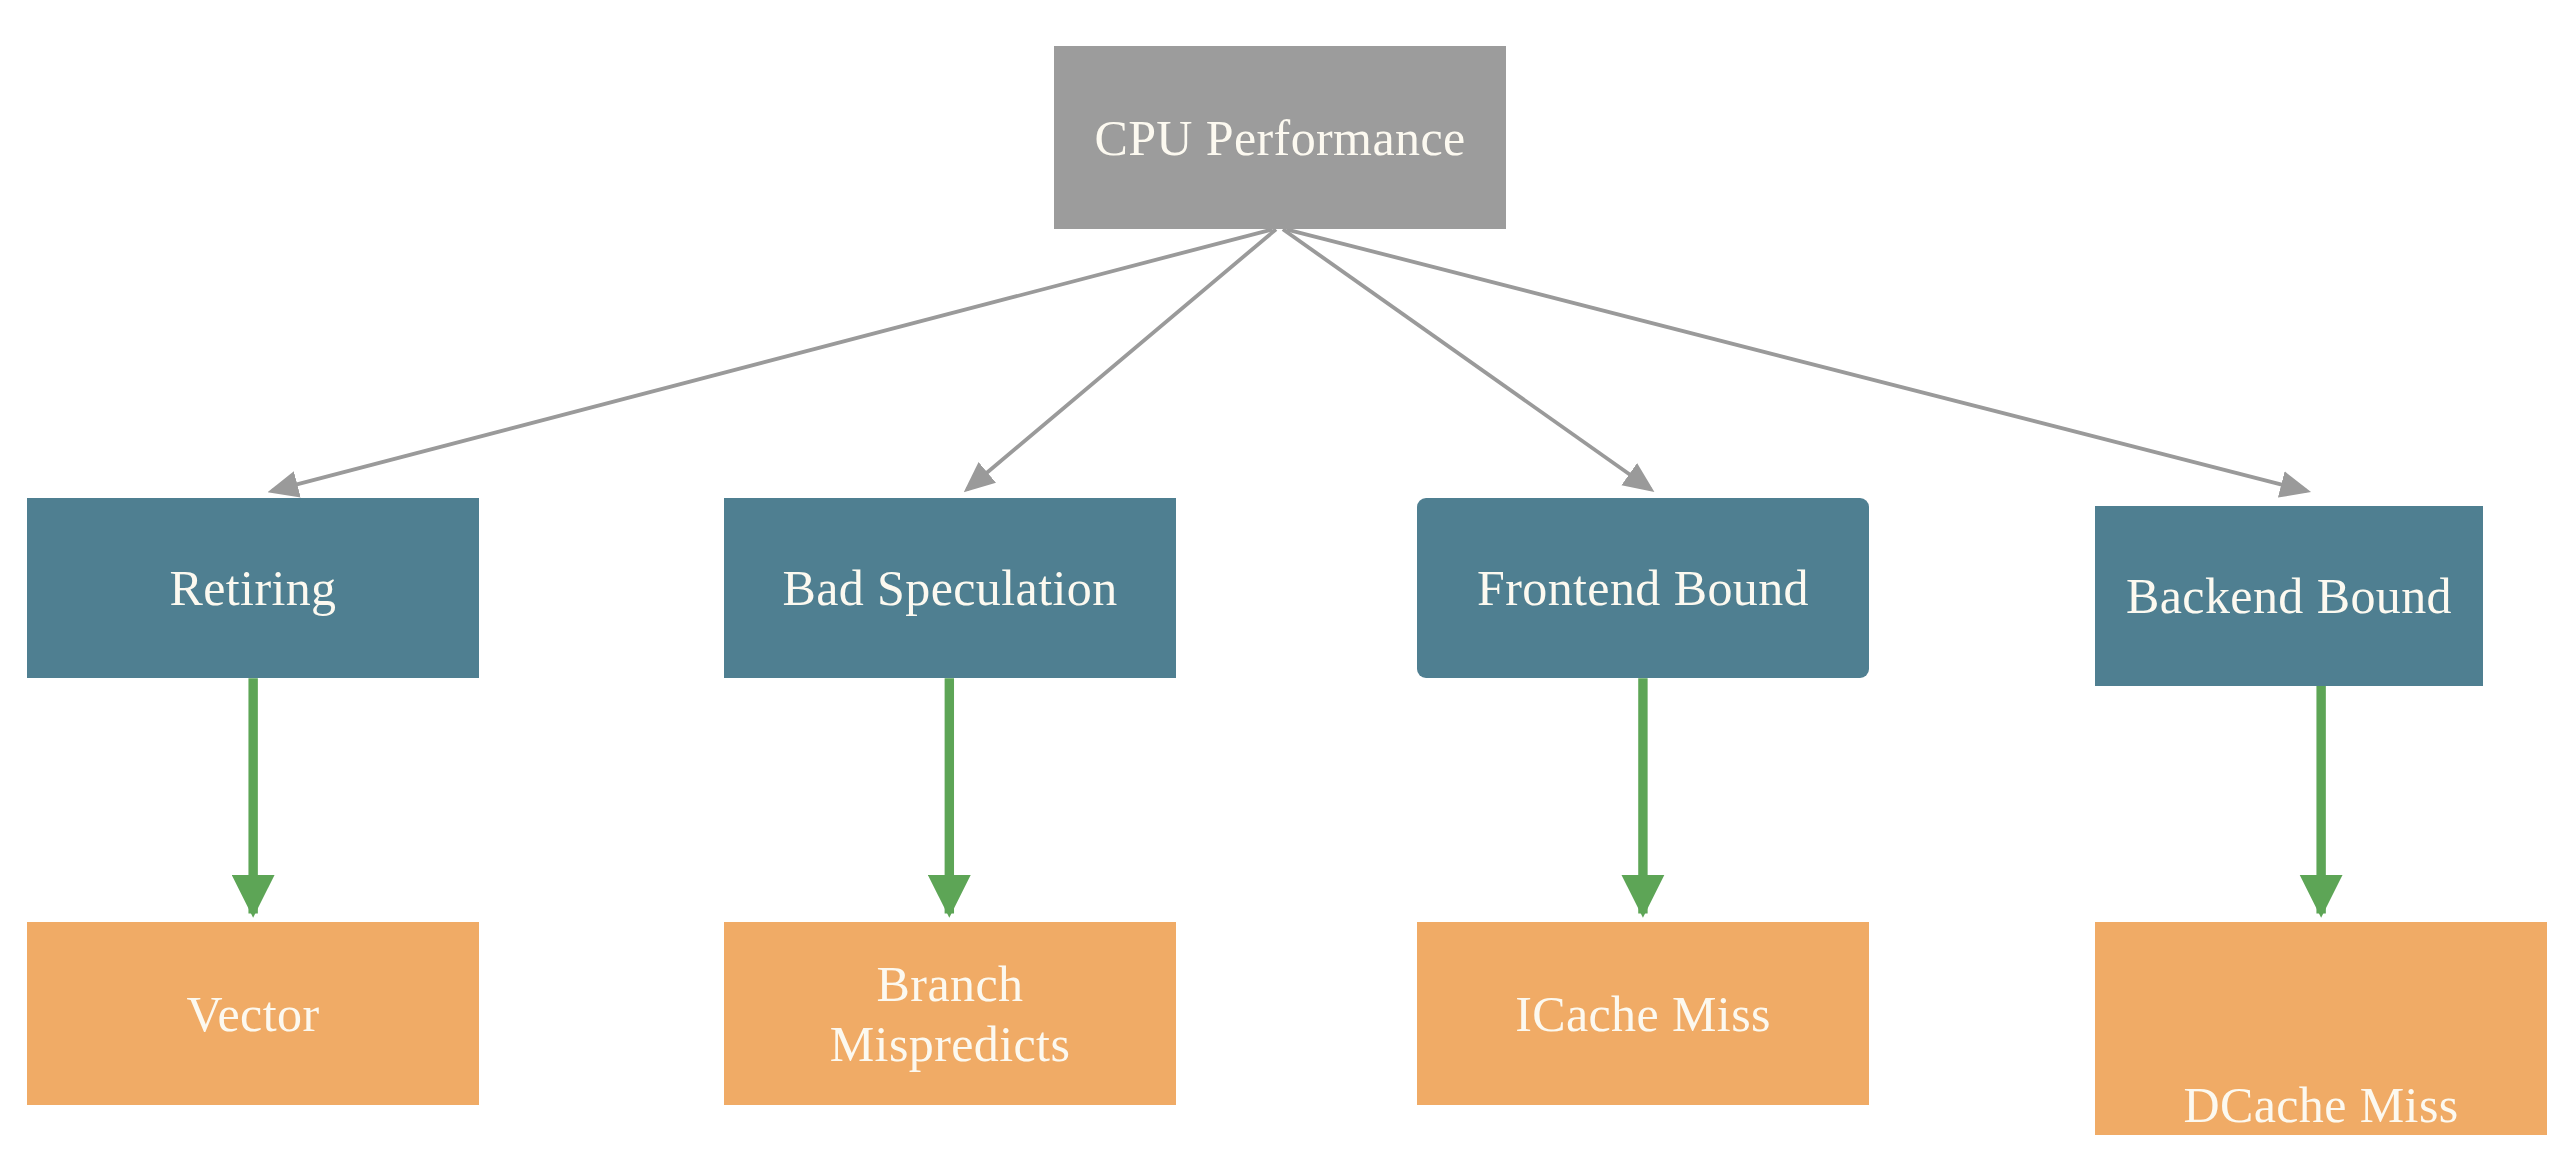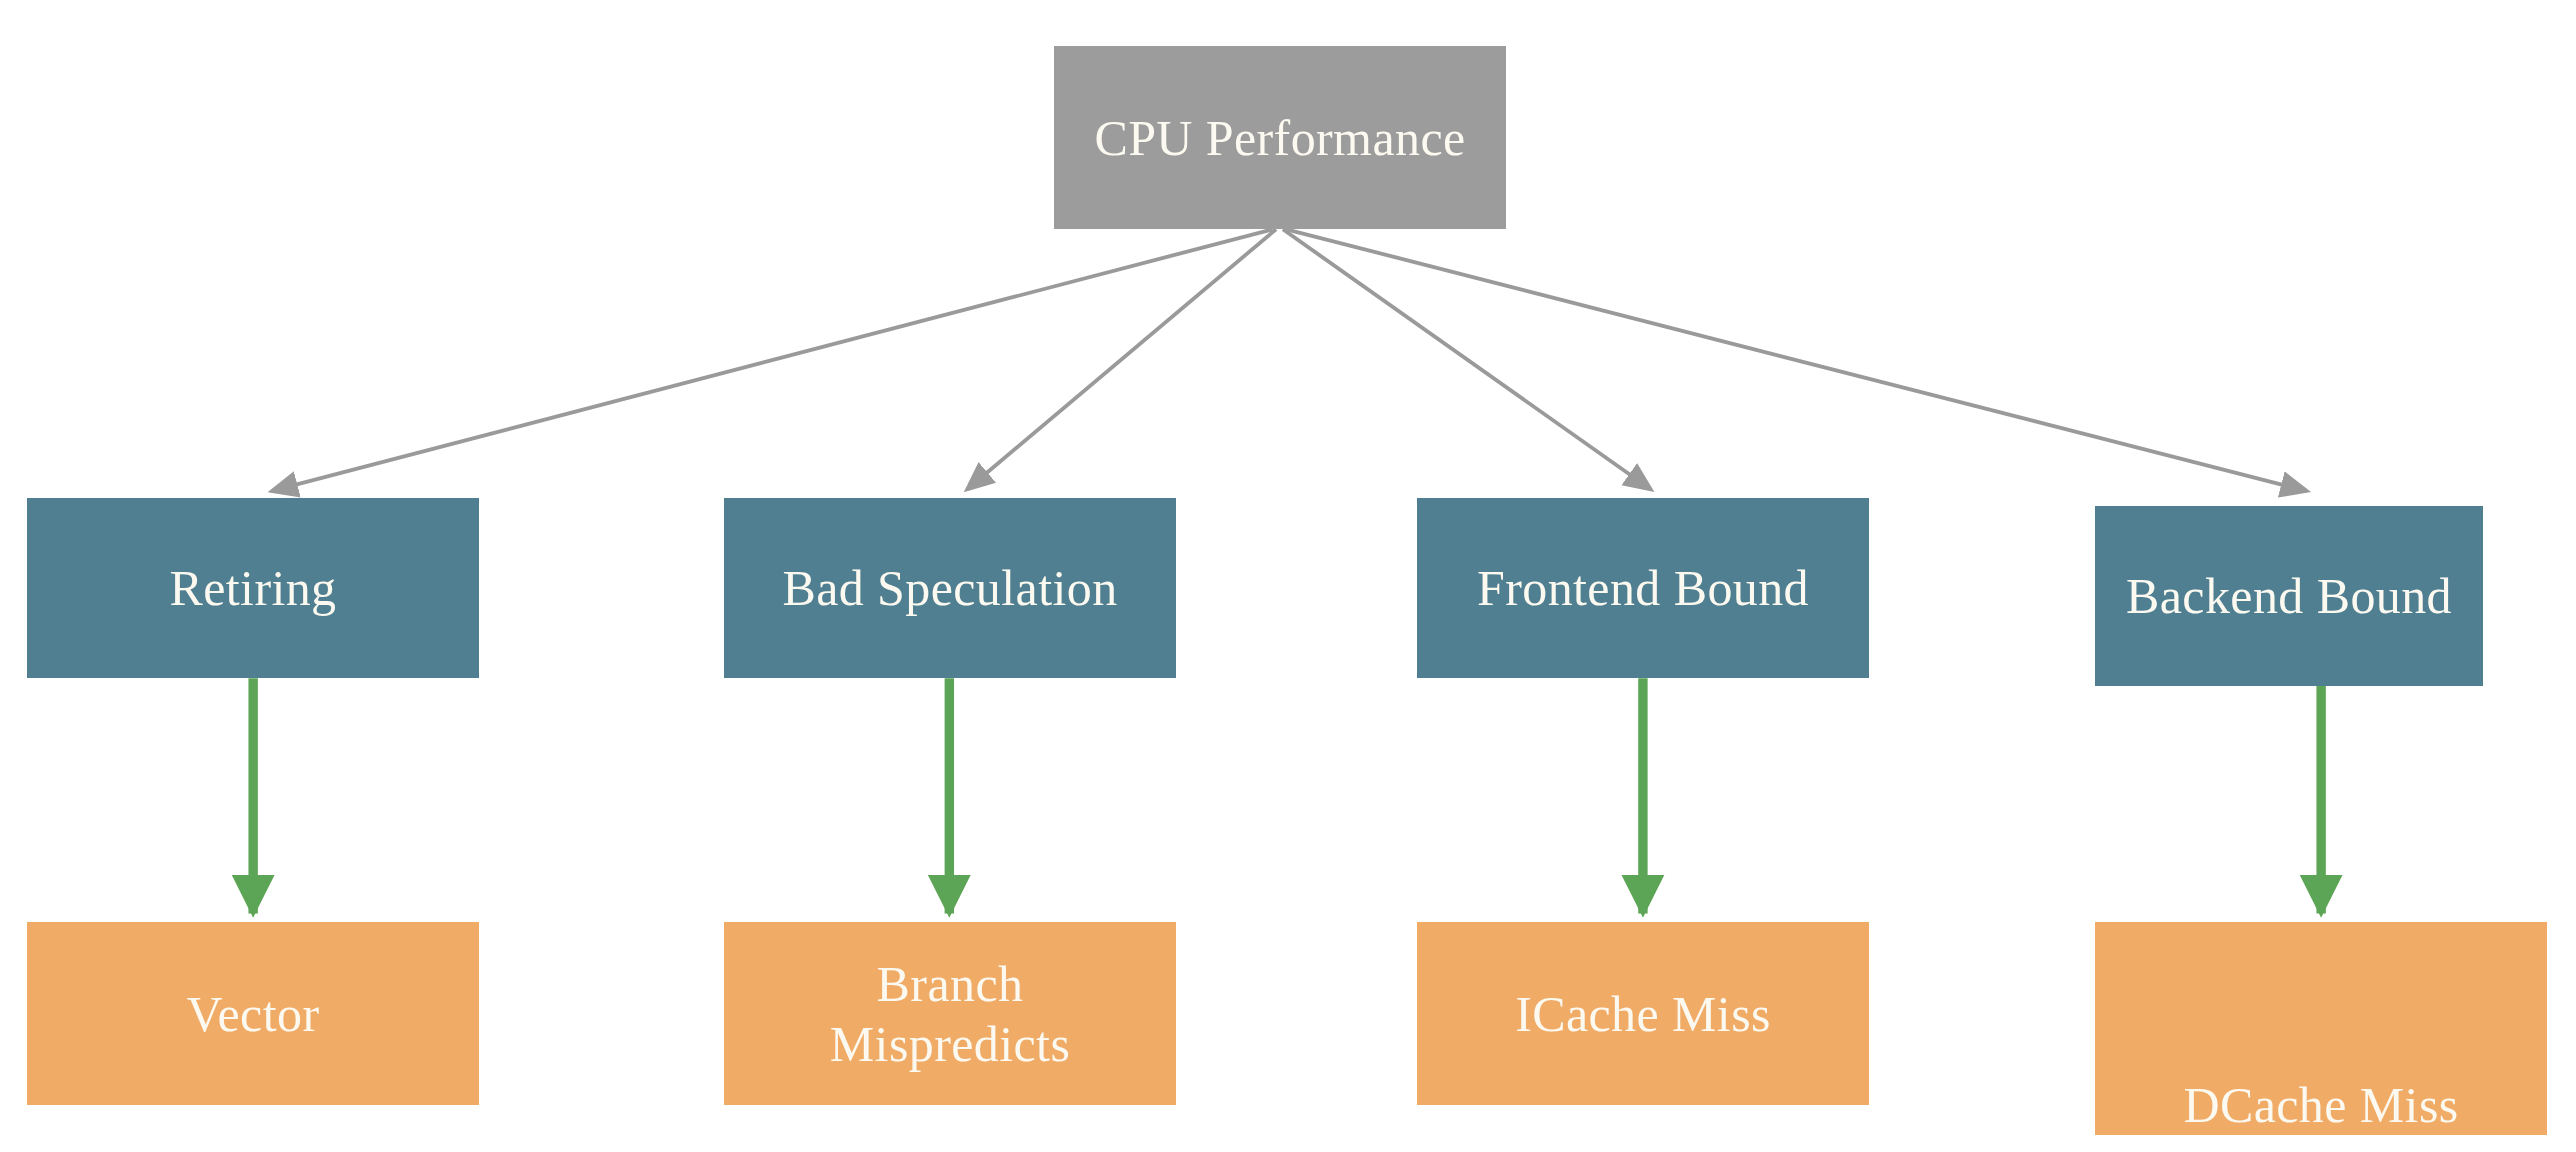--- a/index.html
+++ b/index.html
@@ -73,21 +73,21 @@
   <div class="node root" style="left:1054px; top:46px; width:452px; height:183px;">
     <span class="node-label">CPU Performance</span>
   </div>
 
   <div class="node branch" style="left:724px; top:498px; width:452px; height:180px;">
     <span class="node-label">Bad Speculation</span>
   </div>
   <div class="node branch" style="left:27px; top:498px; width:452px; height:180px;">
     <span class="node-label">Retiring</span>
   </div>
-  <div class="node branch" style="left:1417px; top:498px; width:452px; height:180px;">
+  <div class="node branch" style="left:1417px; top:498px; width:452px; height:180px;border-radius:9px;">
     <span class="node-label">Frontend Bound</span>
   </div>
   <div class="node branch" style="left:2095px; top:498px; width:388px; height:180px;margin-top:8px;">
     <span class="node-label">Backend Bound</span>
   </div>
 
   <div class="node leaf" style="left:724px; top:922px; width:452px; height:183px;">
     <span class="node-label">Branch
 Mispredicts</span>
   </div>

